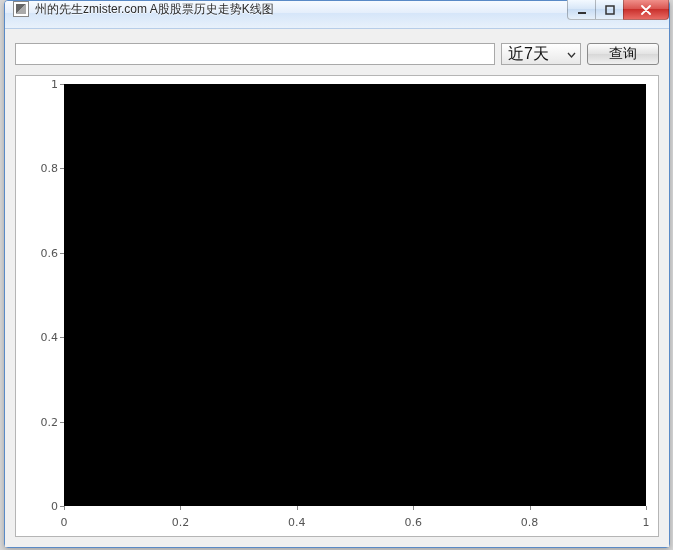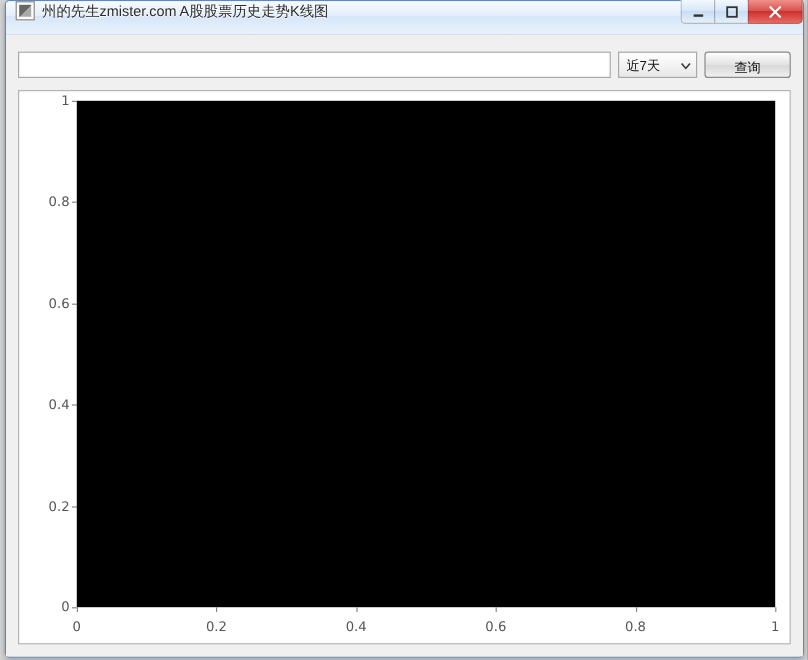--- a/index.html
+++ b/index.html
@@ -71,35 +71,35 @@
     .search-input {
       flex: 1 1 auto;
       height: 22px;
       border: 1px solid #a9a9a9;
       background: #ffffff;
       padding: 0 6px;
       font-family: inherit; font-size: 12px;
       outline: none;
     }
     .range-select {
-      width: 66px; height: 22px;
+      width: 80px; height: 22px;
       border: 1px solid #a9a9a9;
       background: linear-gradient(to bottom, #ffffff, #e8e8e8);
       display: flex; align-items: center; justify-content: space-between;
       padding: 0 4px 0 6px;
-      font-size: 11px; color: #111;
+      font-size: 16px; color: #111;
     }
     .range-select .chev { display: inline-flex; }
     .query-btn {
       width: 72px; height: 22px;
       border: 1px solid #8a8a8a;
       border-radius: 3px;
       background: linear-gradient(to bottom, #fdfdfd, #e3e3e3 49%, #d7d7d7 50%, #f0f0f0);
-      font-size: 11px; color: #111;
-      display: flex; align-items: flex-end; justify-content: center;
+      font-size: 14px; color: #111;
+      display: flex; align-items: center; justify-content: center;
       cursor: default;
     }
 
     .plot-frame {
       flex: 1 1 auto;
       border: 1px solid #b5b5b5;
       background: #ffffff;
       position: relative;
       overflow: hidden;
     }

